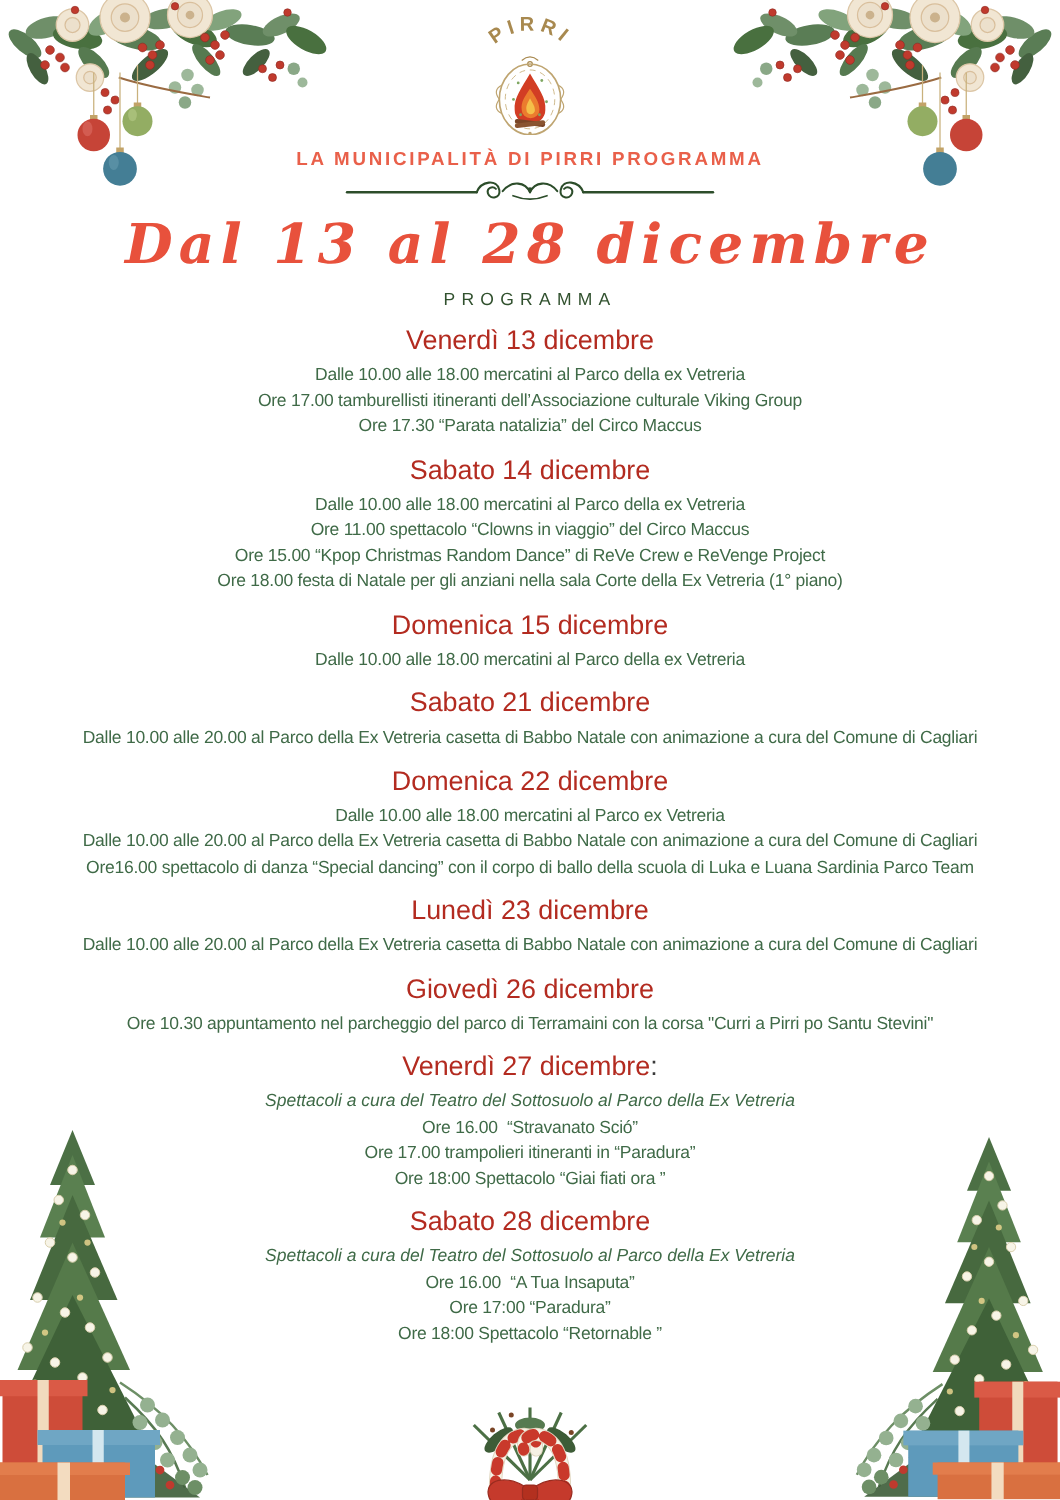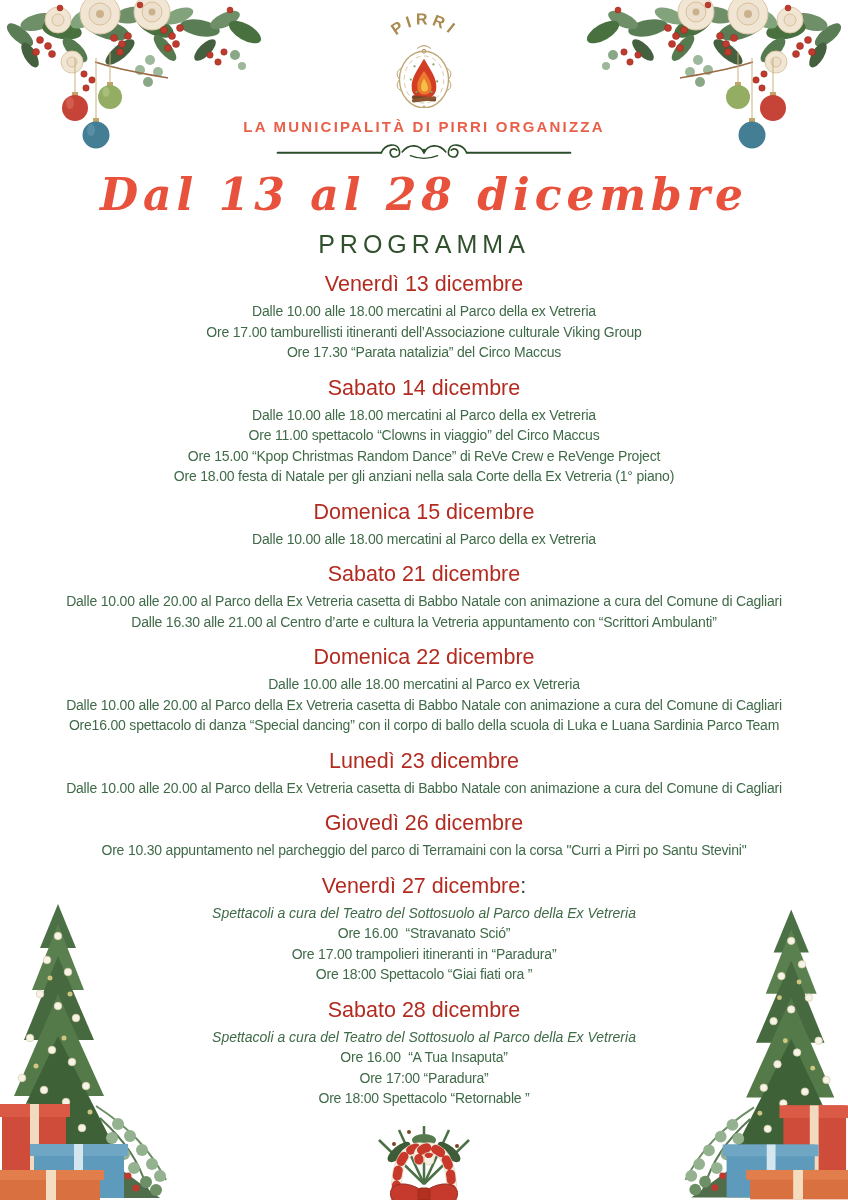--- a/index.html
+++ b/index.html
@@ -24,21 +24,21 @@
   .title-script{
     margin:2px 0 0 0;font-family:"DejaVu Serif",serif;font-style:italic;font-weight:bold;
     font-size:44px;line-height:1.05;color:var(--title-green);
   }
   .flourish{display:block;margin:4px auto 0 auto;}
   .date-range{
     margin:6px 0 0 0;font-family:"DejaVu Serif",serif;font-style:italic;font-weight:bold;
     font-size:44px;letter-spacing:5px;color:var(--date-red);
   }
   .program-label{
-    margin:10px 0 0 0;font-size:25px;letter-spacing:5px;font-weight:normal;
+    margin:10px 0 0 0;font-size:14px;letter-spacing:5px;font-weight:normal;
     color:var(--program-green);
   }
   .day{margin-top:12px;}
   .day-heading{
     margin:0 0 4px 0;font-size:21.5px;line-height:26px;font-weight:normal;
     color:var(--heading-red);
   }
   .day-suffix{color:var(--suffix-dark);}
   .day-note{
     margin:0;font-size:14px;line-height:20.5px;font-style:italic;
@@ -408,21 +408,21 @@
           <circle cx="60" cy="68" r="1.2"></circle>
             <circle cx="80" cy="66" r="1.2"></circle>
             <circle cx="56" cy="82" r="1.2"></circle>
           <circle cx="84" cy="84" r="1.2"></circle>
             <circle cx="62" cy="95" r="1.2"></circle>
             <circle cx="78" cy="95" r="1.2"></circle>
         </g>
       </g>
     </svg>
 
-    <p class="organizer">LA MUNICIPALITÀ DI PIRRI ORGANIZZA</p>
+    <p class="organizer">LA MUNICIPALITÀ DI PIRRI PROGRAMMA</p>
 
     <svg class="flourish" width="300" height="24" viewBox="0 0 330 26">
       <g stroke="#2c4d2a" fill="none" stroke-linecap="round">
         <path d="M4 15 H118" stroke-width="2.2"></path>
         <path d="M326 15 H212" stroke-width="2.2"></path>
         <path d="M118 15 c4 -10 18 -12 20 -2 c1.5 7 -8 9 -10 3 c-1.4 -4.6 4 -7 7 -4" stroke-width="1.8"></path>
         <path d="M212 15 c-4 -10 -18 -12 -20 -2 c-1.5 7 8 9 10 3 c1.4 -4.6 -4 -7 -7 -4" stroke-width="1.8"></path>
         <path d="M141 14 c8 -10 20 -8 24 1" stroke-width="1.8"></path>
         <path d="M189 14 c-8 -10 -20 -8 -24 1" stroke-width="1.8"></path>
         <path d="M150 18 q15 6 30 0" stroke-width="1.4"></path>
@@ -465,21 +465,20 @@
     <p class="event-line">Dalle 10.00 alle 18.00 mercatini al Parco della ex Vetreria</p>
           </div>
   </section>
 
   <section class="day">
     <h2 class="day-heading"><span>Sabato 21 dicembre</span><span class="day-suffix"></span></h2>
 
     <div class="day-events">
 
     <p class="event-line">Dalle 10.00 alle 20.00 al Parco della Ex Vetreria casetta di Babbo Natale con animazione a cura del Comune di Cagliari</p>
-            <p class="event-line">Dalle 16.30 alle 21.00 al Centro d’arte e cultura la Vetreria appuntamento con “Scrittori Ambulanti”</p>
           </div>
   </section>
 
   <section class="day">
     <h2 class="day-heading"><span>Domenica 22 dicembre</span><span class="day-suffix"></span></h2>
 
     <div class="day-events">
 
     <p class="event-line">Dalle 10.00 alle 18.00 mercatini al Parco ex Vetreria</p>
             <p class="event-line">Dalle 10.00 alle 20.00 al Parco della Ex Vetreria casetta di Babbo Natale con animazione a cura del Comune di Cagliari</p>

